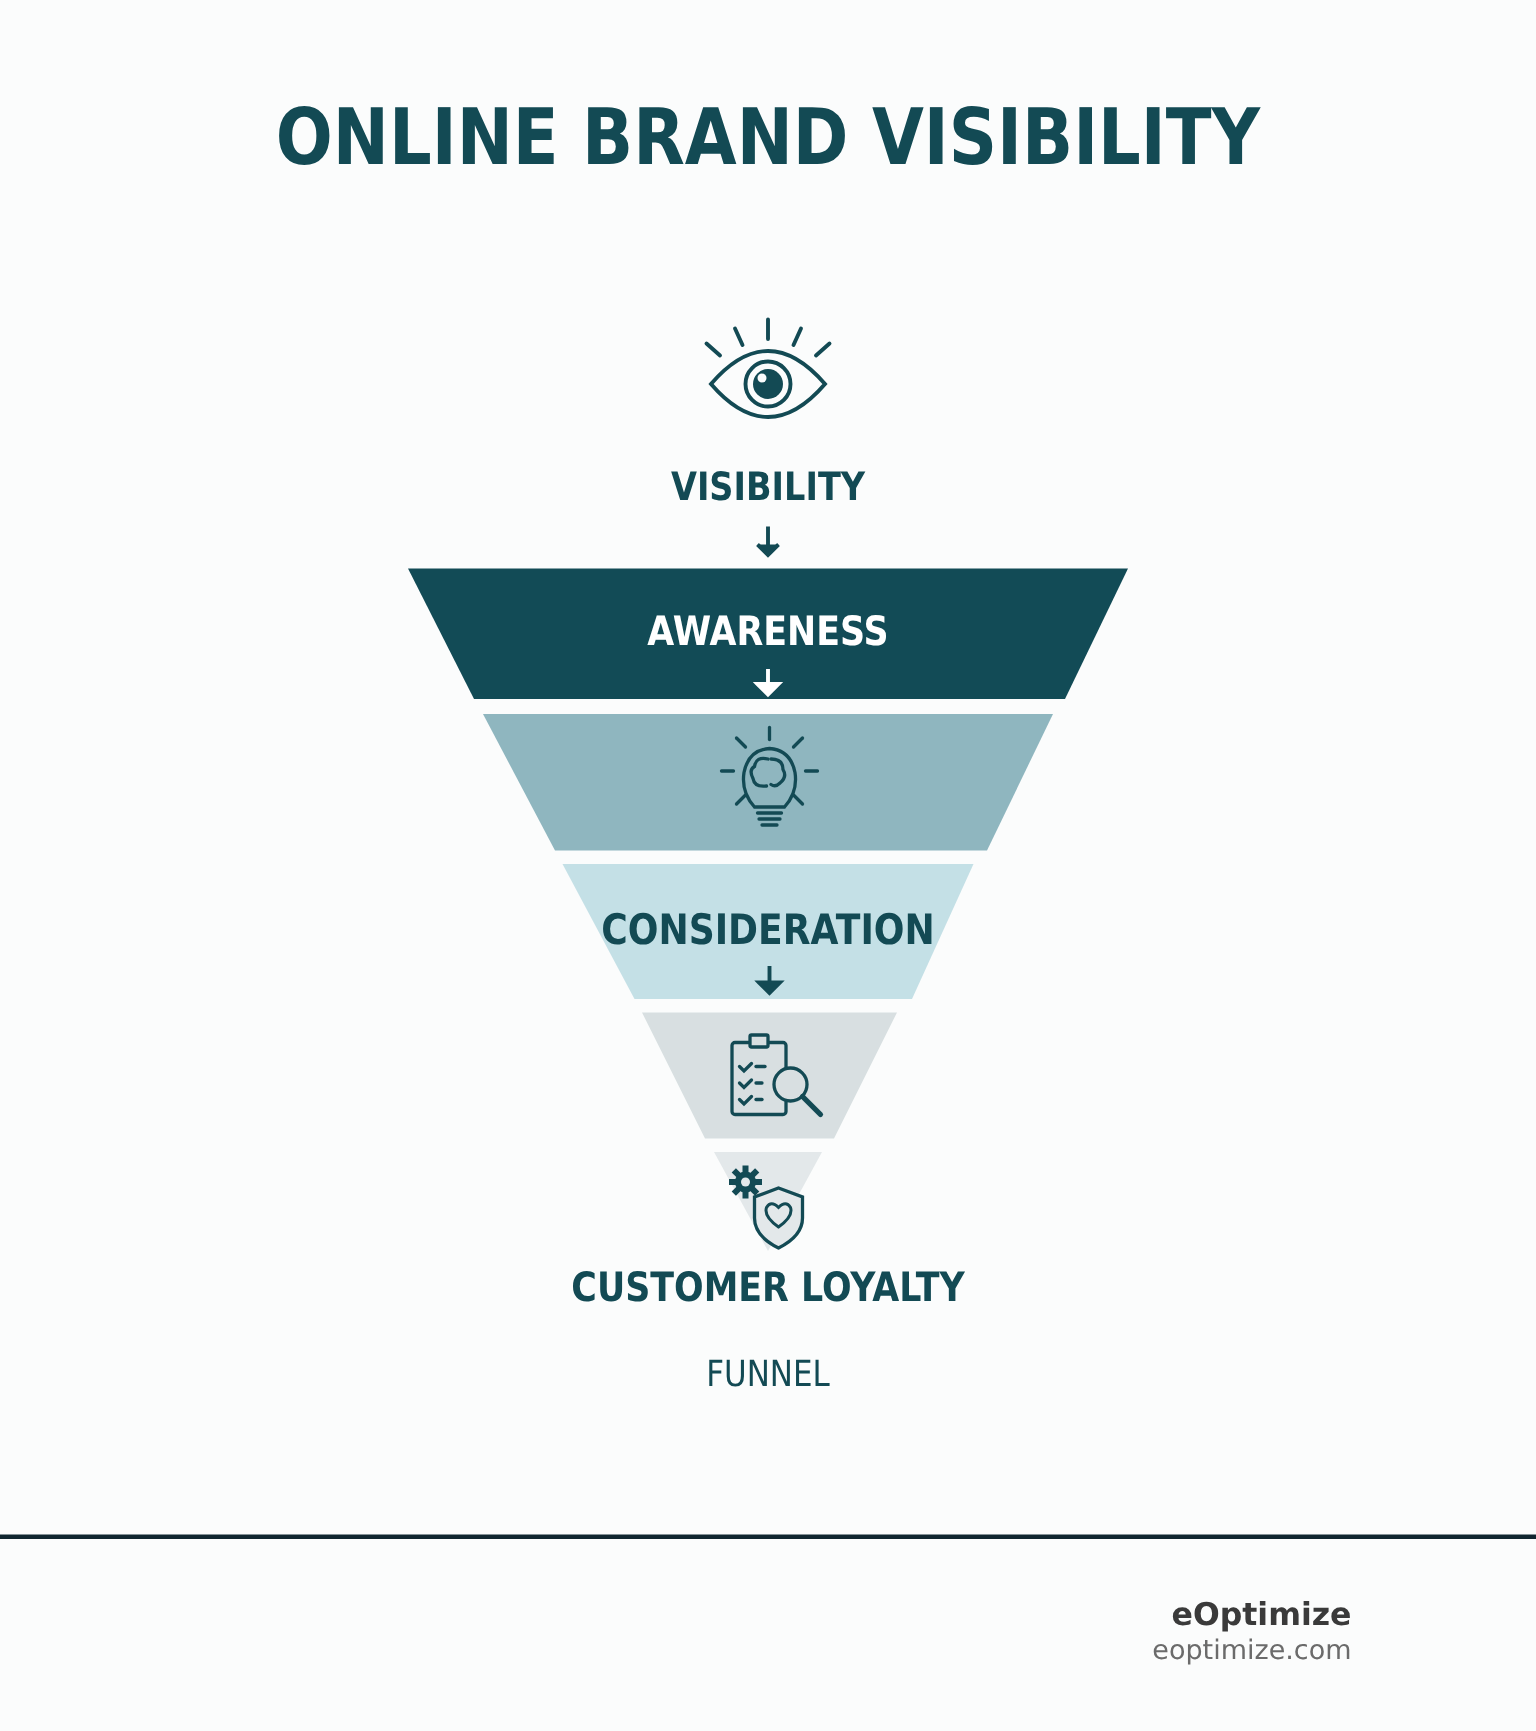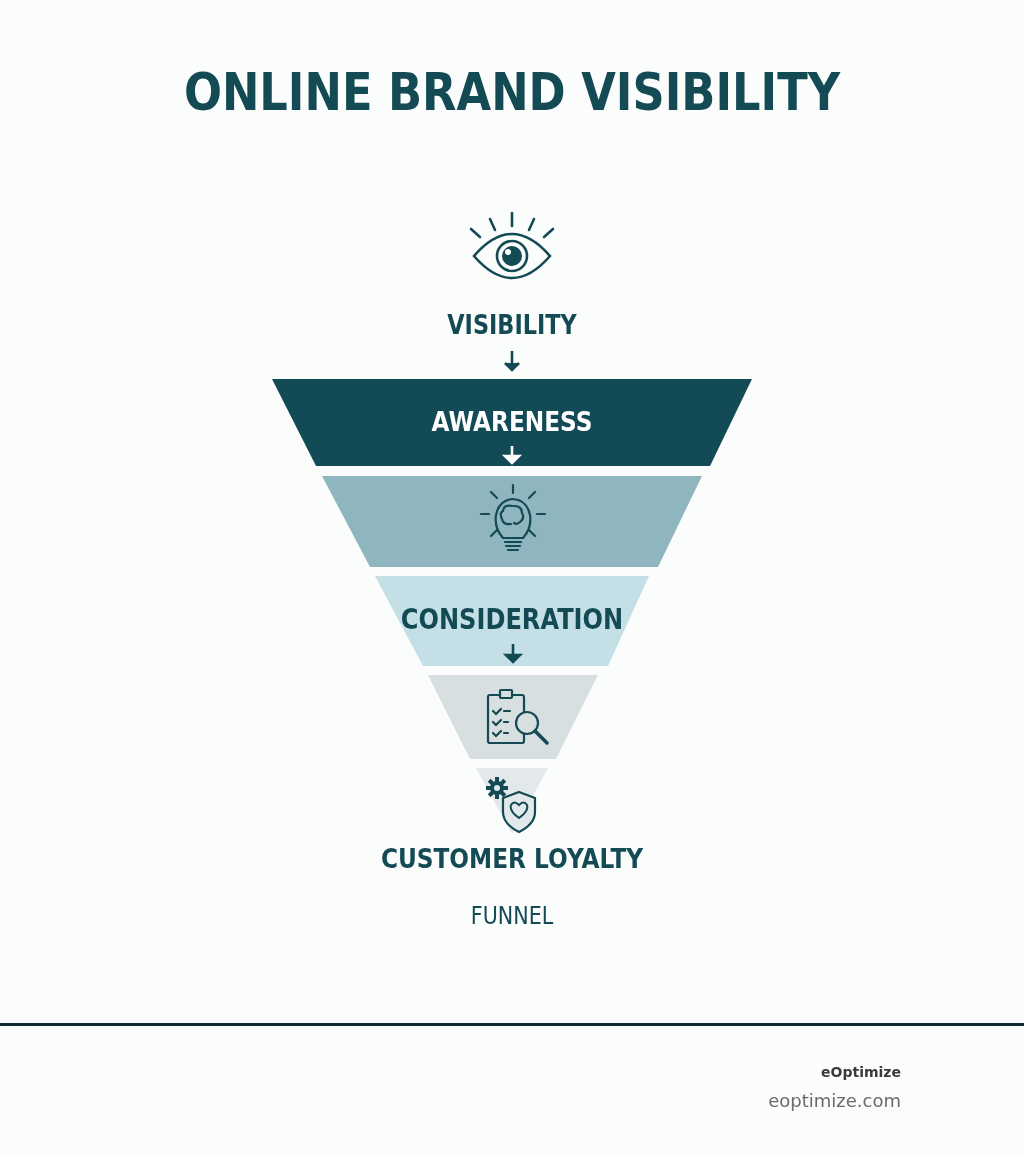--- a/index.html
+++ b/index.html
@@ -15,21 +15,21 @@
     transform: scaleX(0.86); transform-origin: center;
   }
   .label {
     position: absolute; left: 0; width: 1024px; text-align: center;
     font-family: "DejaVu Sans", sans-serif; font-weight: bold; color: #134a54;
     transform: scaleX(0.86); transform-origin: center;
   }
   .funnel-svg { position: absolute; left: 0; top: 0; }
   .footer-line { position: absolute; left: 0; top: 1023px; width: 1024px; height: 3px; background: #102630; }
   .brand-name {
-    position: absolute; right: 123px; top: 1064px; font-size: 14px; font-weight: bold; color: #3a3a3a;
+    position: absolute; right: 123px; top: 1064px; font-size: 21px; font-weight: bold; color: #3a3a3a;
     font-family: "DejaVu Sans", sans-serif;
   }
   .brand-url {
     position: absolute; right: 123px; top: 1090px; font-size: 18px; color: #6b6b6b;
     font-family: "DejaVu Sans", sans-serif;
   }
 </style>
 </head>
 <body>
 

